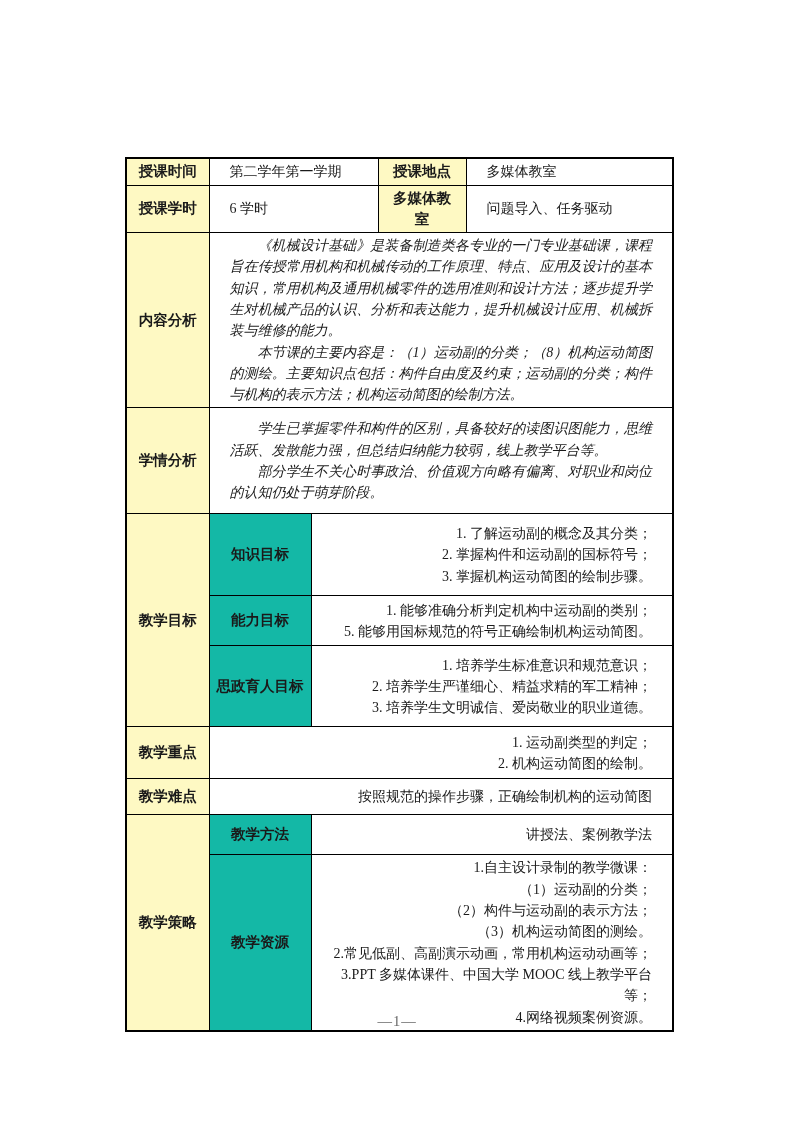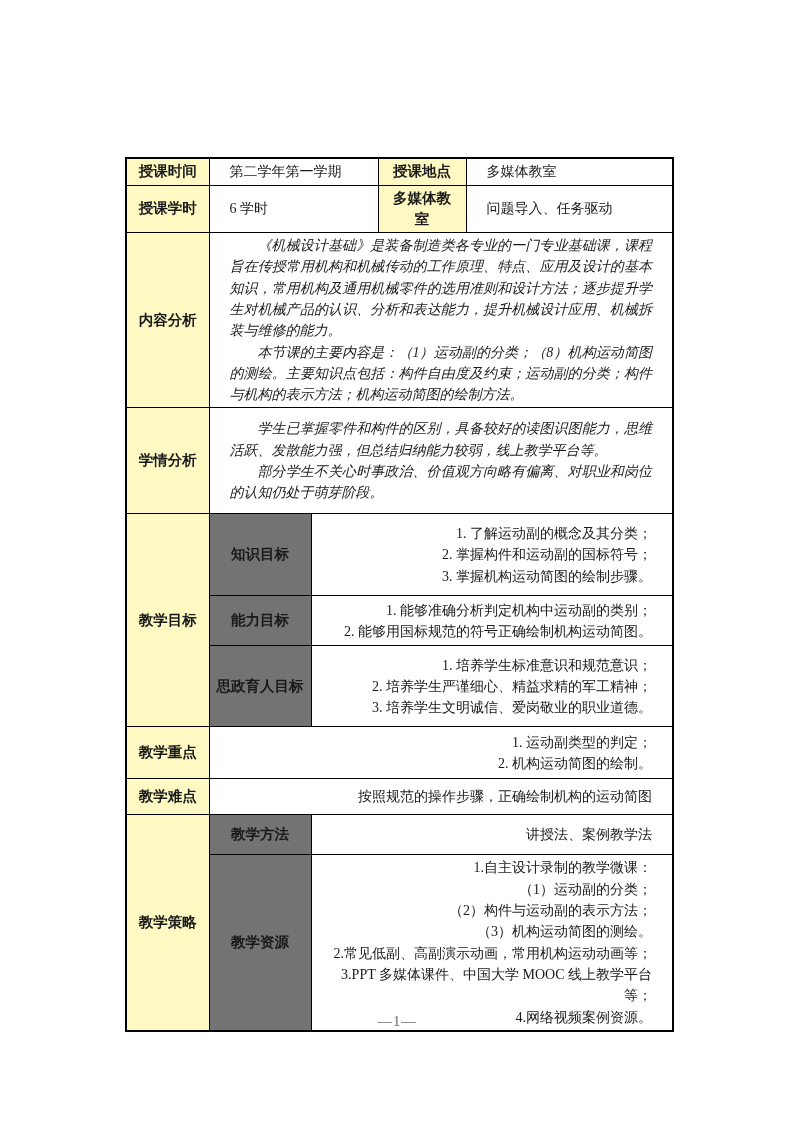--- a/index.html
+++ b/index.html
@@ -29,21 +29,21 @@
   }
   td.hdr {
     background:#fef9c3;
     font-family:"Liberation Sans","DejaVu Sans",sans-serif;
     font-weight:bold;
     text-align:center;
     font-size:14.5px;
     padding:2px 10px;
   }
   td.subhdr {
-    background:#737373;
+    background:#14b8a6;
     font-family:"Liberation Sans","DejaVu Sans",sans-serif;
     font-weight:bold;
     text-align:center;
     font-size:14.5px;
     padding:2px 2px;
   }
   td.paras p {
     margin:0;
     text-indent:2em;
     text-align:justify;
@@ -108,21 +108,21 @@
     <tr style="height:82px">
       <td class="hdr" rowspan="3">教学目标</td>
       <td class="subhdr">知识目标</td>
       <td colspan="3" class="lines">1. 了解运动副的概念及其分类；
 2. 掌握构件和运动副的国标符号；
 3. 掌握机构运动简图的绘制步骤。</td>
     </tr>
     <tr style="height:50px">
       <td class="subhdr">能力目标</td>
       <td colspan="3" class="lines">1. 能够准确分析判定机构中运动副的类别；
-2. 能够用国标规范的符号正确绘制机构运动简图。</td>
+5. 能够用国标规范的符号正确绘制机构运动简图。</td>
     </tr>
     <tr style="height:81px">
       <td class="subhdr">思政育人目标</td>
       <td colspan="3" class="lines">1. 培养学生标准意识和规范意识；
 2. 培养学生严谨细心、精益求精的军工精神；
 3. 培养学生文明诚信、爱岗敬业的职业道德。</td>
     </tr>
 
     <tr style="height:52px">
       <td class="hdr">教学重点</td>

